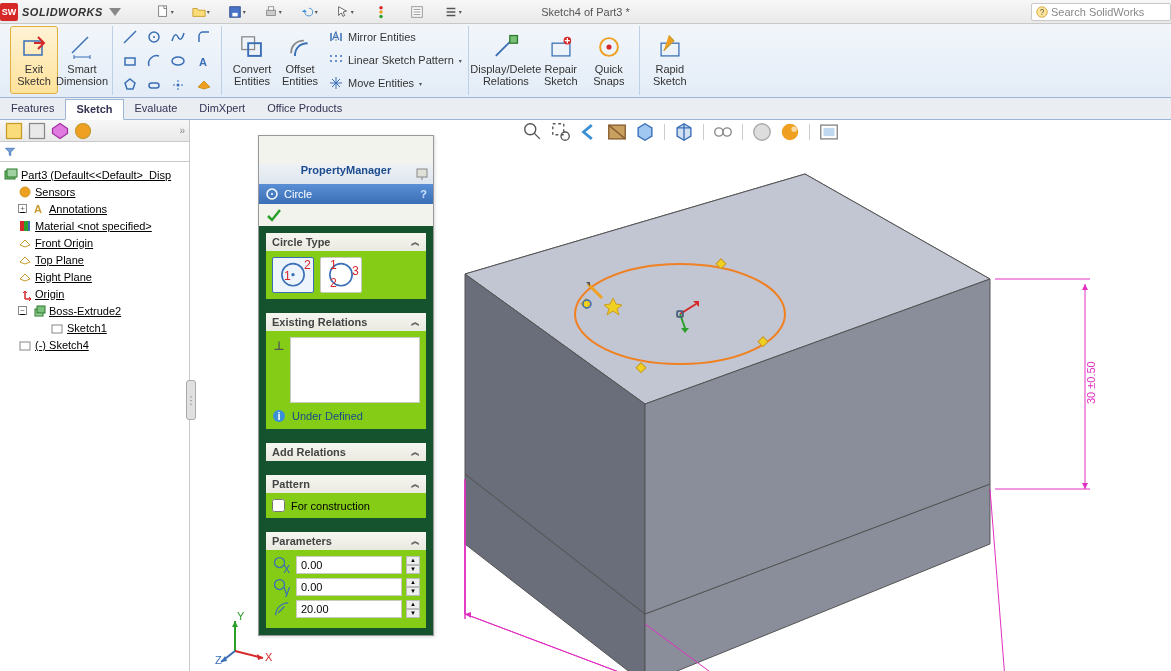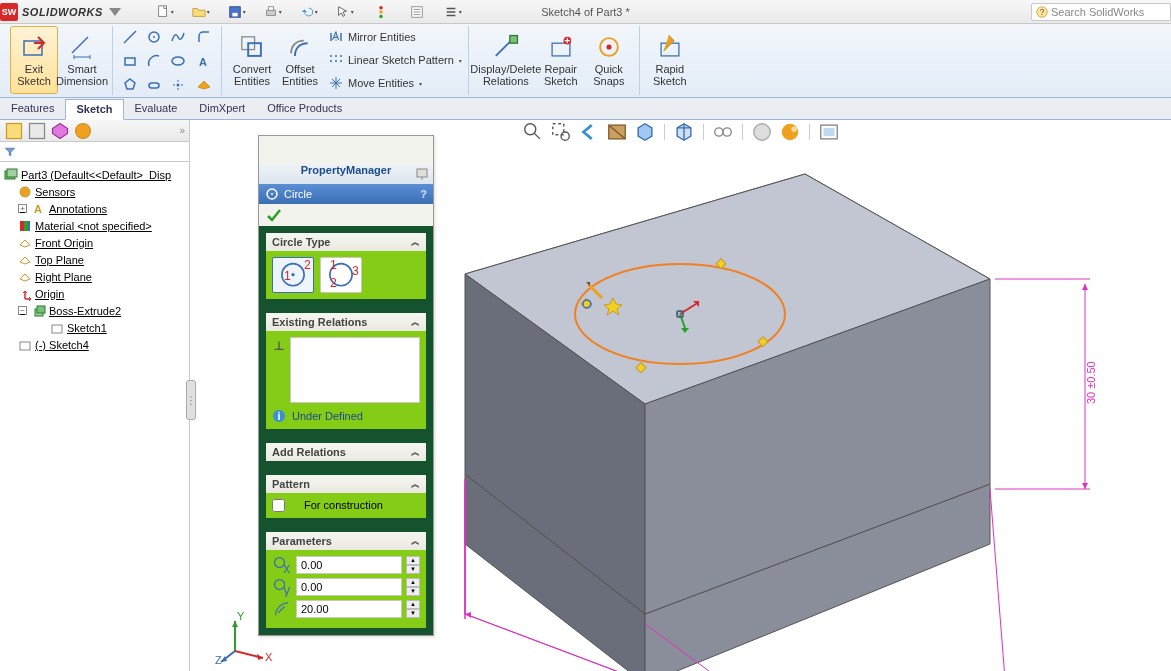--- a/index.html
+++ b/index.html
@@ -63,21 +63,21 @@
 .pm-confirm svg { width:18px; height:18px;}
 .pm-section { background:#84cc16; border:7px solid #14532d;}
 .pm-sechead { height:18px; background:linear-gradient(#f7f7f2,#e9e9e0); display:flex; align-items:center; padding:0 6px; font-weight:bold; color:#444;}
 .pm-sechead .chev { margin-left:auto; font-size:9px; color:#666;}
 .pm-secbody { padding:6px;}
 .circ-type { display:flex; gap:6px;}
 .ct-btn { width:42px; height:36px; border:1px solid #c9c9c0; background:#fff; display:flex; align-items:center; justify-content:center; border-radius:2px;}
 .ct-btn.sel { border:1px solid #3a6fb6; background:#eef4fc;}
 .rel-box { width:100%; height:66px; background:#fff; border:1px solid #c9c9c0;}
 .rel-info { display:flex; align-items:center; gap:6px; margin-top:6px; color:#1a4b8c;}
-.opt-row { display:flex; gap:19px;}
+.opt-row { display:flex; align-items:center; gap:6px;}
 .param-row { display:flex; align-items:center; gap:4px; margin-bottom:4px;}
 .param-ico { width:20px; height:18px; display:flex; align-items:center; justify-content:center; color:#1a4b8c;}
 .param-input { flex:1; height:18px; background:#fff; border:1px solid #c9c9c0; padding:0 4px; display:flex; align-items:center;}
 .spin { width:14px; display:flex; flex-direction:column;}
 .spin div { width:14px; height:9px; background:#eee; border:1px solid #bbb; font-size:6px; text-align:center; line-height:7px;}
 
 
 .viewport { flex:1; position:relative; background:#fff;}
 .view-toolbar { position:absolute; top:0; left:50%; transform:translateX(-50%); height:24px; display:flex; align-items:center; gap:6px; padding:2px 8px;}
 .vt-btn { width:22px; height:20px; display:flex; align-items:center; justify-content:center;}

